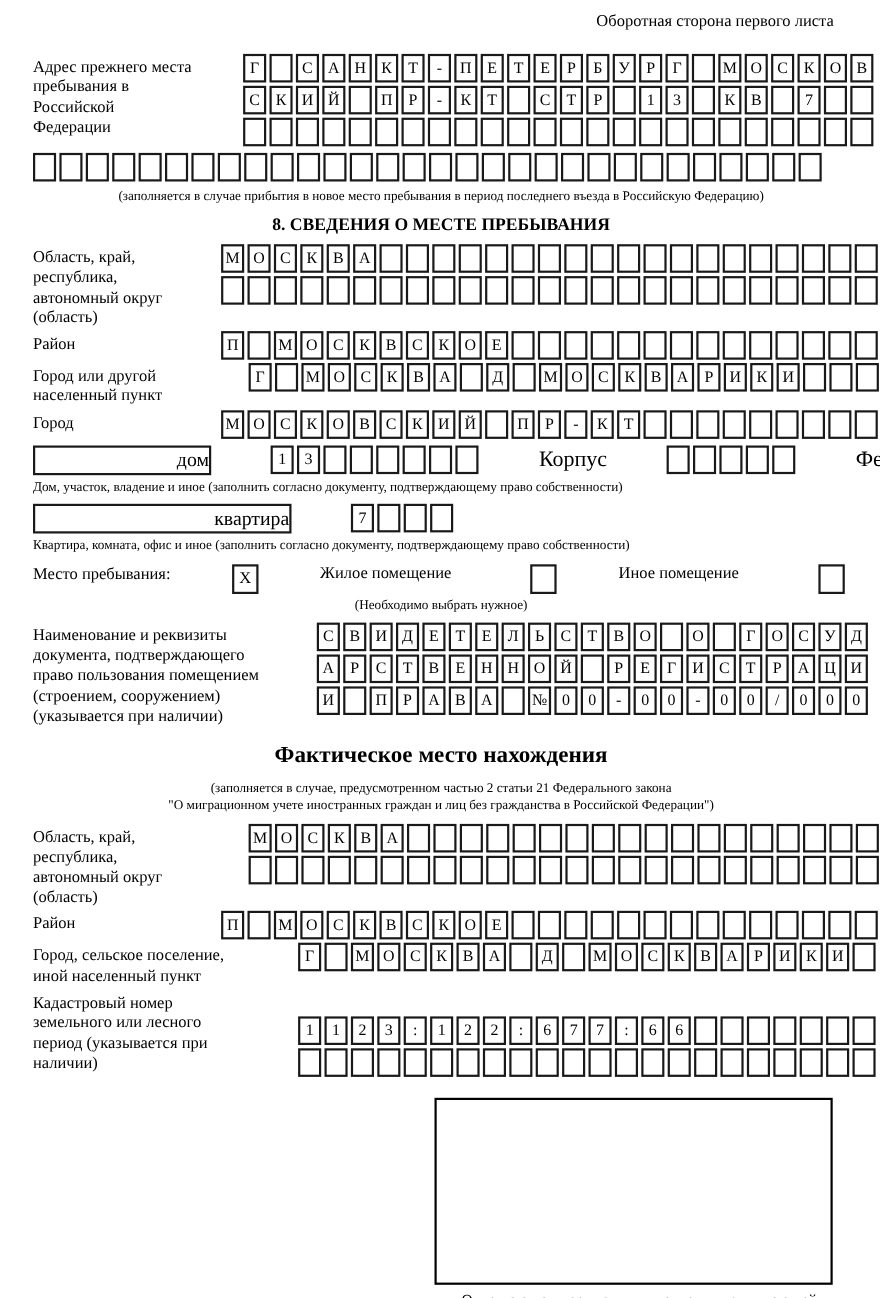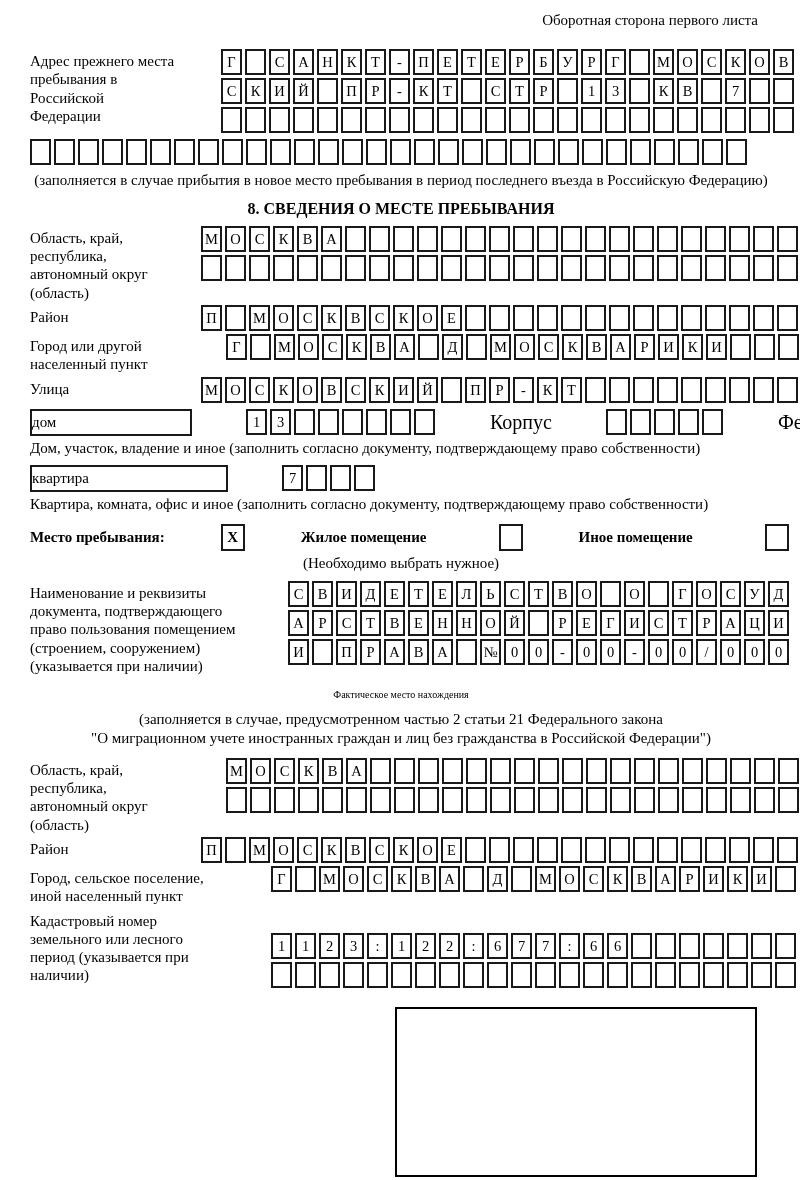--- a/index.html
+++ b/index.html
@@ -13,33 +13,33 @@
   .flabel{font-size:15px;line-height:1.22;flex-shrink:0;padding-top:3px;}
   .w145{width:145px;} .w125{width:125px;} .w150{width:150px;}
   .w195{width:195px;} .w210{width:212px;}
   .rowstack > .cells{margin-bottom:3px;}
 
   .cells{display:flex;flex-wrap:nowrap;}
   .cell{box-sizing:border-box;flex-shrink:0;width:21px;height:26px;
         border:2px solid #191919;margin-right:3px;text-align:center;
         font-size:14.5px;line-height:22px;}
 
-  .caption{font-size:15px;line-height:1.25;}
+  .caption{font-size:12px;line-height:1.25;}
   .center{text-align:center;}
   .sec-title{text-align:center;font-weight:bold;font-size:16px;margin:10px 0 8px 0;}
-  .sub-title{text-align:center;font-weight:normal;font-size:10px;margin:14px 0 10px 0;}
+  .sub-title{text-align:center;font-weight:bold;font-size:21px;margin:14px 0 10px 0;}
 
   .house-row{align-items:flex-start;}
   .widebox{box-sizing:border-box;display:inline-block;height:27px;border:2px solid #191919;
-           text-align:left;font-size:15px;line-height:23px;flex-shrink:0;}
+           text-align:right;font-size:18px;line-height:23px;flex-shrink:0;}
   .w-dom{width:162px;margin-right:8px;}
-  .w-kv{width:198px;margin-right:8px;}
+  .w-kv{width:235px;margin-right:8px;}
   .mini-label{font-size:20px;line-height:27px;margin:0 8px 0 6px;flex-shrink:0;}
 
-  .presence{align-items:center;margin-top:10px;font-weight:bold;}
+  .presence{margin-top:10px;}
   .presence .flabel{padding-top:0;width:auto;}
   .chk{box-sizing:border-box;display:inline-block;width:24px;height:27px;border:2px solid #191919;
        text-align:center;font-size:15px;line-height:23px;margin:0 10px;flex-shrink:0;}
   .opt{font-size:15px;flex-shrink:0;}
   .opt-gap{margin-right:16px;}
 
   .note-small{margin:2px 0 8px 0;}
   .mt6{margin-top:6px;} .mt10{margin-top:10px;}
 
   .stamp-wrap{margin-top:16px;margin-left:365px;width:372px;}
@@ -287,21 +287,21 @@
         <span class="cell">И</span>
         <span class="cell">К</span>
         <span class="cell">И</span>
         <span class="cell"></span>
         <span class="cell"></span>
         <span class="cell"></span>
       </div>
   </div>
 
   <div class="frow">
-    <div class="flabel w125">Улица</div>
+    <div class="flabel w125">Город</div>
     <div class="cells">
         <span class="cell">М</span>
         <span class="cell">О</span>
         <span class="cell">С</span>
         <span class="cell">К</span>
         <span class="cell">О</span>
         <span class="cell">В</span>
         <span class="cell">С</span>
         <span class="cell">К</span>
         <span class="cell">И</span>

